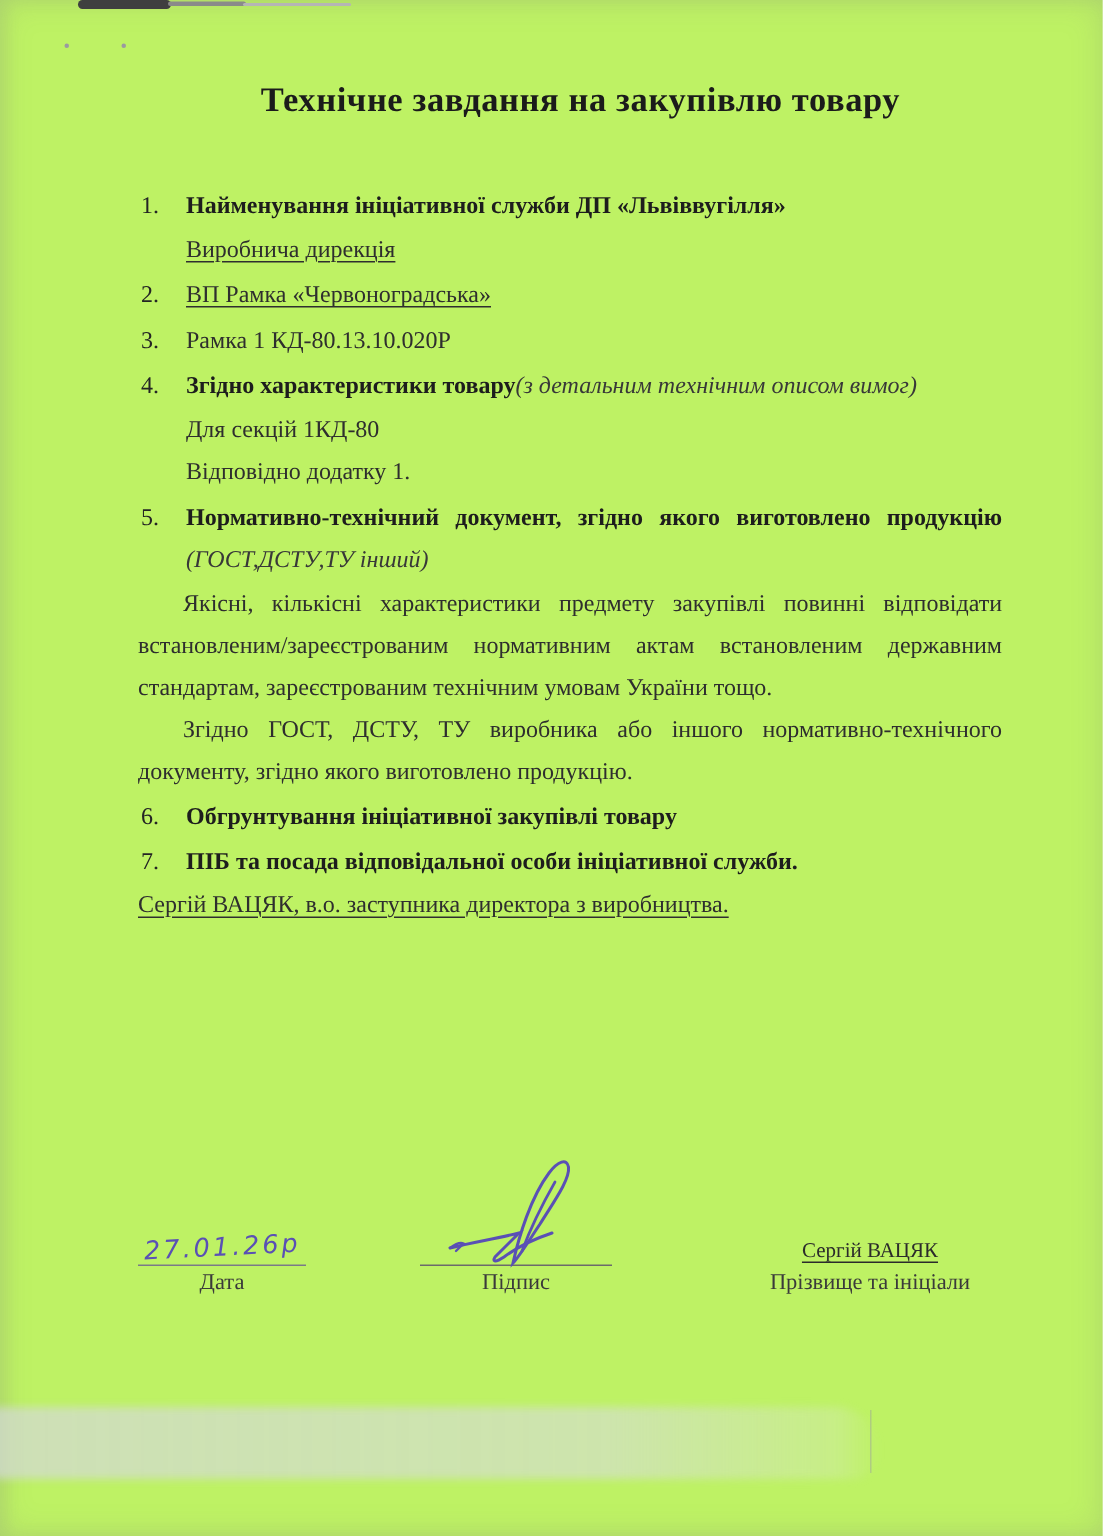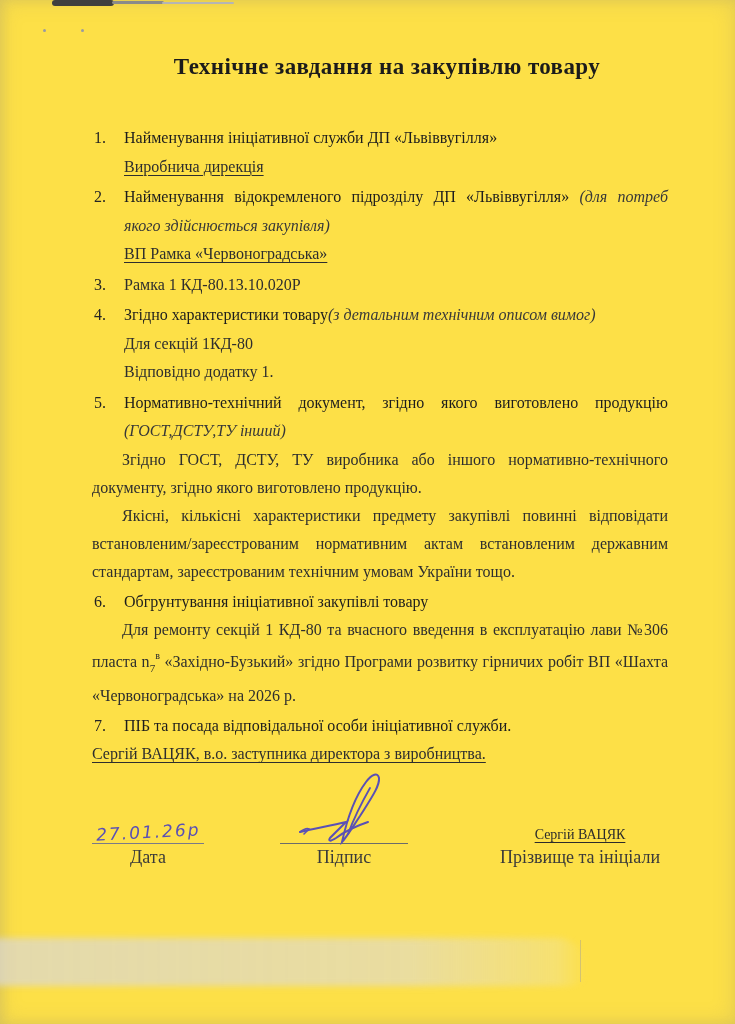--- a/index.html
+++ b/index.html
@@ -7,21 +7,21 @@
   html,body { width:735px; height:1024px; }
   body {
     background:#f2f2f3;
     font-family:"Liberation Serif","DejaVu Serif",serif;
     color:var(--text);
     overflow:hidden;
   }
   .page {
     position:relative;
     width:735px; height:1024px;
-    background:#fde047;
+    background:#bef264;
     box-shadow: inset 0 0 22px rgba(120,120,135,0.20), inset 4px 0 10px rgba(130,130,140,0.12);
     overflow:hidden;
   }
   
   .smudge { position:absolute; background:#3f3f3f; border-radius:3px; }
   .smudge.a { left:52px; top:0; width:62px; height:6px; }
   .smudge.b { left:112px; top:1px; width:52px; height:3px; background:#8a8a8a; }
   .smudge.c { left:162px; top:2px; width:72px; height:2px; background:#b5b5b5; }
   .speck { position:absolute; width:3px; height:3px; background:#9a9aa0; border-radius:50%; }
   .speck.s1 { left:43px; top:29px; }
@@ -39,21 +39,21 @@
   .title {
     font-size:23px; font-weight:bold; text-align:center; color:#1b1b1b;
     letter-spacing:0.4px; margin-bottom:44px; margin-left:14px;
   }
 
   .list { }
   .item { position:relative; margin-top:2px; }
   .inner { position:relative; padding-left:32px; }
   .num { position:absolute; left:2px; top:0; line-height:28.5px; color:#242424; }
   .heading-block { text-align:justify; line-height:28.5px; }
-  .hb { font-weight:normal; color:#1d1d1d; }
+  .hb { font-weight:bold; color:#1d1d1d; }
   .hn { font-style:italic; color:#383838; }
   .val { line-height:28.5px; color:#2e2e2e; }
   .underlined { text-decoration:underline; text-underline-offset:3px; text-decoration-thickness:1px; }
   .para { text-align:justify; text-indent:30px; line-height:28px; color:#2e2e2e; }
   .para sub { font-size:11px; }
   .para sup { font-size:10px; position:relative; top:-2px; }
   .full-val { line-height:28.5px; color:#2e2e2e; }
 
   
   .sig-row {
@@ -64,21 +64,21 @@
   .sig-col.date-col { width:112px; }
   .sig-col.sign-col { width:128px; }
   .sig-col.name-col { width:192px; }
   .hand-date {
     font-family:"DejaVu Sans",sans-serif; font-style:italic;
     color:var(--ink); font-size:17px; letter-spacing:2px;
     transform:rotate(-3deg); margin-bottom:-2px; white-space:nowrap;
   }
   .sig-line { width:100%; border-bottom:1.3px solid #6b6b6b; height:4px; }
   .date-col .sig-line { border-bottom-color:#7a7a88; }
-  .sig-label { font-size:18px; color:#3a3a3a; margin-top:3px; }
+  .sig-label { font-size:15px; color:#3a3a3a; margin-top:3px; }
   .sign-area { position:relative; width:100%; height:4px; }
   .sign-svg { position:absolute; left:14px; bottom:-10px; overflow:visible; }
   .name-val { font-size:14px; color:#2b2b2b; text-decoration:underline; text-underline-offset:3px; margin-bottom:1px; white-space:nowrap; }
 </style>
 </head>
 <body>
 
 <div class="page">
 
   <div class="smudge a"></div>
@@ -99,21 +99,20 @@
         <div class="inner">
           <span class="num">1.</span>
           <div class="heading-block"><span class="hb">Найменування ініціативної служби ДП «Львіввугілля»</span></div>
           <div class="val underlined">Виробнича дирекція</div>
         </div>
       </div>
 
       <div class="item">
         <div class="inner">
           <span class="num">2.</span>
-          <div class="heading-block"><span class="hb">Найменування відокремленого підрозділу ДП «Львіввугілля»</span> <span class="hn">(для потреб якого здійснюється закупівля)</span></div>
           <div class="val underlined">ВП Рамка «Червоноградська»</div>
         </div>
       </div>
 
       <div class="item">
         <div class="inner">
           <span class="num">3.</span>
           <div class="val">Рамка 1 КД-80.13.10.020Р</div>
         </div>
       </div>
@@ -125,30 +124,29 @@
           <div class="val">Для секцій 1КД-80</div>
           <div class="val">Відповідно додатку 1.</div>
         </div>
       </div>
 
       <div class="item">
         <div class="inner">
           <span class="num">5.</span>
           <div class="heading-block"><span class="hb">Нормативно-технічний документ, згідно якого виготовлено продукцію</span> <span class="hn">(ГОСТ,ДСТУ,ТУ інший)</span></div>
         </div>
+        <p class="para">Якісні, кількісні характеристики предмету закупівлі повинні відповідати встановленим/зареєстрованим нормативним актам встановленим державним стандартам, зареєстрованим технічним умовам України тощо.</p>
         <p class="para">Згідно ГОСТ, ДСТУ, ТУ виробника або іншого нормативно-технічного документу, згідно якого виготовлено продукцію.</p>
-        <p class="para">Якісні, кількісні характеристики предмету закупівлі повинні відповідати встановленим/зареєстрованим нормативним актам встановленим державним стандартам, зареєстрованим технічним умовам України тощо.</p>
       </div>
 
       <div class="item">
         <div class="inner">
           <span class="num">6.</span>
           <div class="heading-block"><span class="hb">Обгрунтування ініціативної закупівлі товару</span></div>
         </div>
-        <p class="para"><span>Для ремонту секцій 1 КД-80 та вчасного введення в експлуатацію лави №306 пласта n</span><sub>7</sub><sup>в</sup><span> «Західно-Бузький» згідно Програми розвитку гірничих робіт ВП «Шахта «Червоноградська» на 2026 р.</span></p>
       </div>
 
       <div class="item">
         <div class="inner">
           <span class="num">7.</span>
           <div class="heading-block"><span class="hb">ПІБ та посада відповідальної особи ініціативної служби.</span></div>
         </div>
         <div class="full-val underlined">Сергій ВАЦЯК, в.о. заступника директора з виробництва.</div>
       </div>
 

